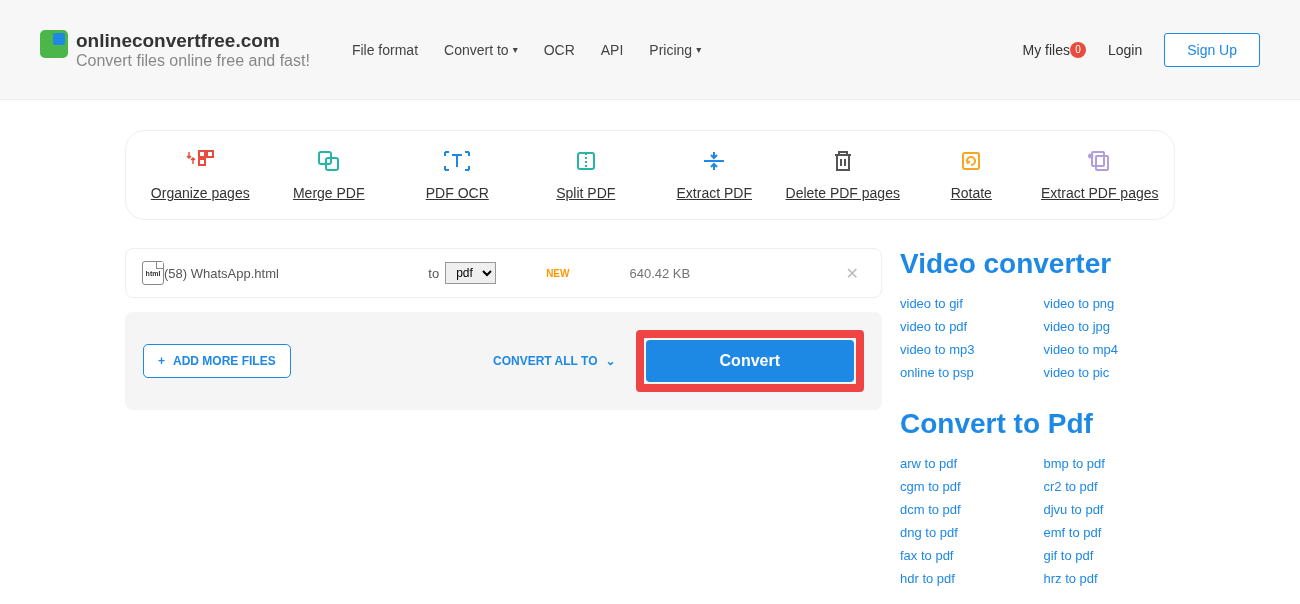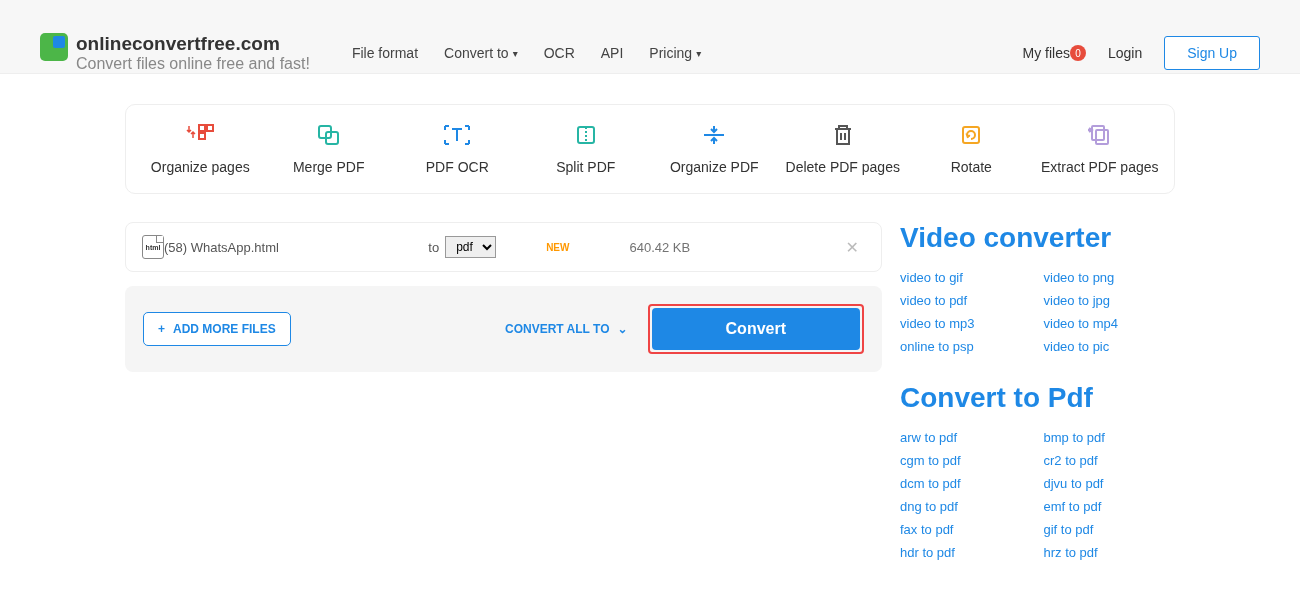--- a/index.html
+++ b/index.html
@@ -1,39 +1,39 @@
 <!DOCTYPE html>
 <html><head>
   <meta charset="utf-8">
   <style>
     * { box-sizing: border-box; margin: 0; padding: 0; }
     body { font-family: -apple-system, BlinkMacSystemFont, "Segoe UI", Arial, sans-serif; background: #fff; color: #333; font-size: 14px; }
     
-    .header { background: #f7f7f7; border-bottom: 1px solid #eee; padding: 0 40px; height: 74px; display: flex; align-items: flex-end; }
+    .header { background: #f7f7f7; border-bottom: 1px solid #eee; padding: 0 40px; height: 100px; display: flex; align-items: center; }
     .header-inner { width: 100%; max-width: 1220px; margin: 0 auto; display: flex; align-items: center; }
     .logo-wrap { display: flex; align-items: flex-start; gap: 8px; }
     .logo-icon { width: 28px; height: 28px; background: #4cb648; border-radius: 5px; display: flex; align-items: center; justify-content: center; position: relative; }
     .logo-icon::before { content: ""; position: absolute; width: 12px; height: 12px; background: #1e88e5; border-radius: 2px; top: 3px; right: 3px; }
     .logo-text-wrap { display: flex; flex-direction: column; }
     .brand-name { font-weight: 700; font-size: 19px; color: #333; }
     .brand-slogan { font-size: 16px; color: #888; }
     
     .nav { display: flex; align-items: center; gap: 26px; margin-left: 42px; }
     .nav-item { color: #444; cursor: pointer; font-size: 14px; display: flex; align-items: center; gap: 4px; }
     .chev-down { font-size: 10px; }
     
     .header-right { margin-left: auto; display: flex; align-items: center; gap: 22px; }
     .myfiles { display: flex; align-items: center; color: #333; cursor: pointer; }
     .badge-zero { background: #e74c3c; color: #fff; width: 16px; height: 16px; border-radius: 50%; display: flex; align-items: center; justify-content: center; font-size: 10px; }
     .login-link { color: #333; cursor: pointer; }
     .signup-btn { border: 1px solid #1e88e5; color: #1e88e5; background: #fff; padding: 8px 22px; border-radius: 3px; cursor: pointer; font-size: 14px; }
     
     .content { max-width: 1130px; margin: 0 auto; padding: 30px 40px 0; }
     
-    .tools-row { border: 1px solid #eee; border-radius: 10px; padding: 18px 10px; display: flex; justify-content: space-around; }
+    .tools-row { border: 1px solid #eee; border-radius: 20px; padding: 18px 10px; display: flex; justify-content: space-around; text-decoration: underline; }
     .tool { display: flex; flex-direction: column; align-items: center; gap: 12px; cursor: pointer; flex: 1; }
     .tool-icon { width: 30px; height: 24px; display: flex; align-items: center; justify-content: center; }
     .tool-label { font-size: 14px; color: #333; }
     
     .main-row { display: flex; gap: 18px; margin-top: 28px; align-items: flex-start; }
     .left-col { flex: 1; max-width: 835px; }
     .right-col { flex: 0 0 275px; }
     
     .file-row { border: 1px solid #eee; border-radius: 8px; padding: 12px 16px; display: flex; align-items: center; }
     .file-icon { width: 22px; height: 24px; border: 1px solid #888; border-radius: 3px; display: flex; align-items: center; justify-content: center; font-size: 7px; font-weight: 700; background: #fff; position: relative; }
@@ -41,21 +41,21 @@
     .file-name { font-size: 13px; color: #555; }
     .to-word { margin-left: auto; font-size: 13px; color: #555; }
     .format-select { border: 1px solid #999; padding: 2px 6px; font-size: 12px; margin-left: 6px; }
     .new-badge { color: #ff9800; font-size: 10px; font-weight: 700; margin-left: 50px; }
     .file-size { color: #737373; font-size: 13px; margin-left: 60px; }
     .close-x { margin-left: auto; color: #bbb; font-size: 16px; cursor: pointer; padding: 0 6px; }
     
     .actions-row { background: #f5f5f5; border-radius: 8px; padding: 18px 18px; display: flex; align-items: center; margin-top: 14px; }
     .add-more-btn { border: 1px solid #1e88e5; color: #1e88e5; background: #fff; padding: 9px 14px; border-radius: 5px; cursor: pointer; font-size: 12px; font-weight: 600; display: flex; align-items: center; gap: 8px; }
     .convert-all { margin-left: auto; color: #1e88e5; font-size: 12px; font-weight: 600; display: flex; align-items: center; gap: 8px; cursor: pointer; margin-right: 20px; }
-    .convert-btn-wrap { border: 2px solid #ef4444; border-radius: 4px; padding: 2px; }
+    .convert-btn-wrap { border: 8px solid #ef4444; border-radius: 4px; padding: 2px; }
     .convert-btn { background: #1e88e5; color: #fff; border: none; padding: 12px 74px; border-radius: 4px; font-size: 16px; font-weight: 600; cursor: pointer; }
     
     .side-title { color: #1e88e5; font-size: 28px; font-weight: 700; margin-bottom: 16px; }
     .side-links { display: grid; grid-template-columns: 1fr 1fr; gap: 8px 12px; margin-bottom: 28px; }
     .side-link { color: #1e88e5; font-size: 13px; cursor: pointer; }
   </style>
 </head>
 <body>
 
 <div class="header">
@@ -146,21 +146,21 @@
       <span class="tool-label">Split PDF</span>
     </div>
     <div class="tool">
       <div class="tool-icon">
           <svg width="28" height="22" viewBox="0 0 28 22">
             <g fill="none" stroke="#1e88e5" stroke-width="2">
               <path d="M14 2 L14 8 M11 5 L14 8 L17 5 M14 20 L14 14 M11 17 L14 14 L17 17 M4 11 L24 11"></path>
             </g>
           </svg>
         </div>
-      <span class="tool-label">Organize PDF</span>
+      <span class="tool-label">Extract PDF</span>
     </div>
     <div class="tool">
       <div class="tool-icon">
           <svg width="24" height="22" viewBox="0 0 24 22">
             <g fill="none" stroke="#555" stroke-width="2">
               <path d="M4 5 L20 5 M8 5 L8 2 L16 2 L16 5 M6 5 L6 20 L18 20 L18 5 M10 9 L10 16 M14 9 L14 16"></path>
             </g>
           </svg>
         </div>
       <span class="tool-label">Delete PDF pages</span>

